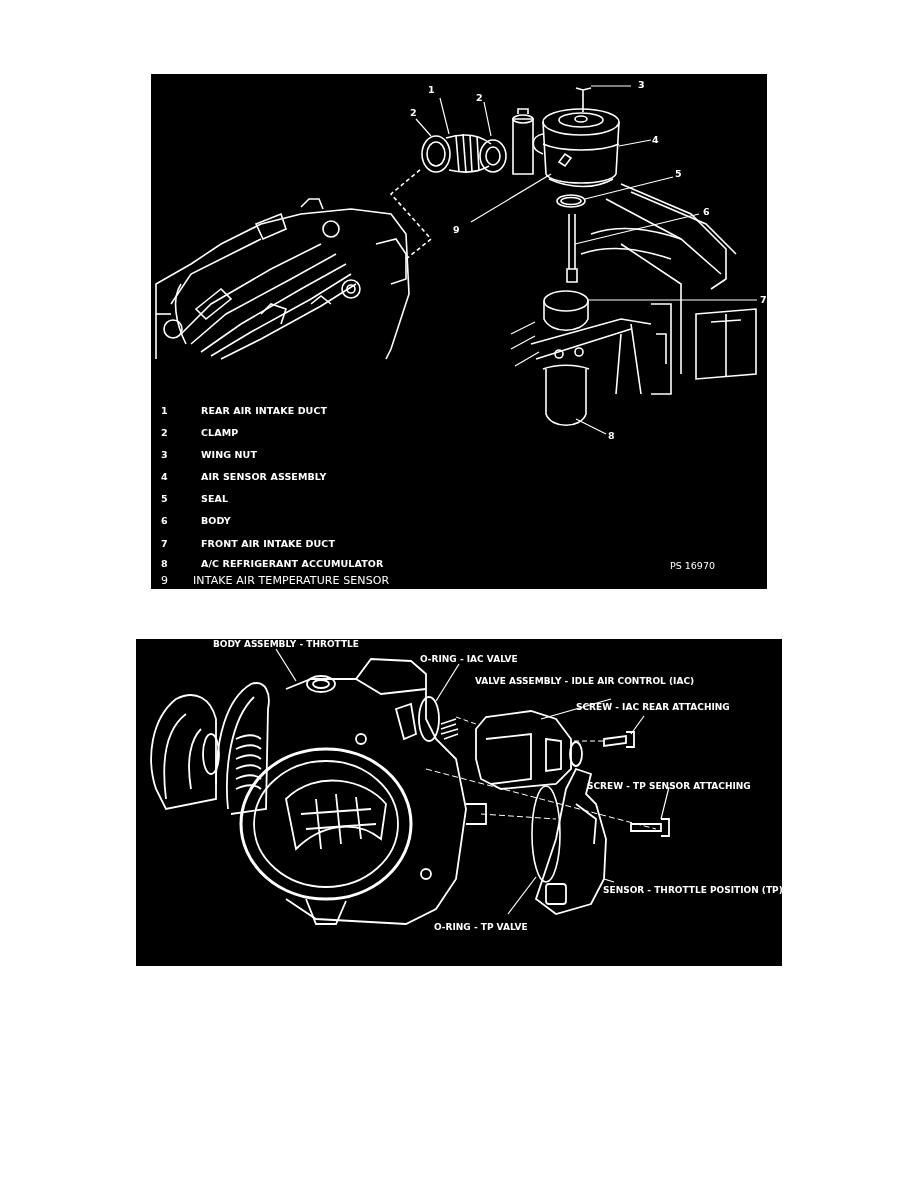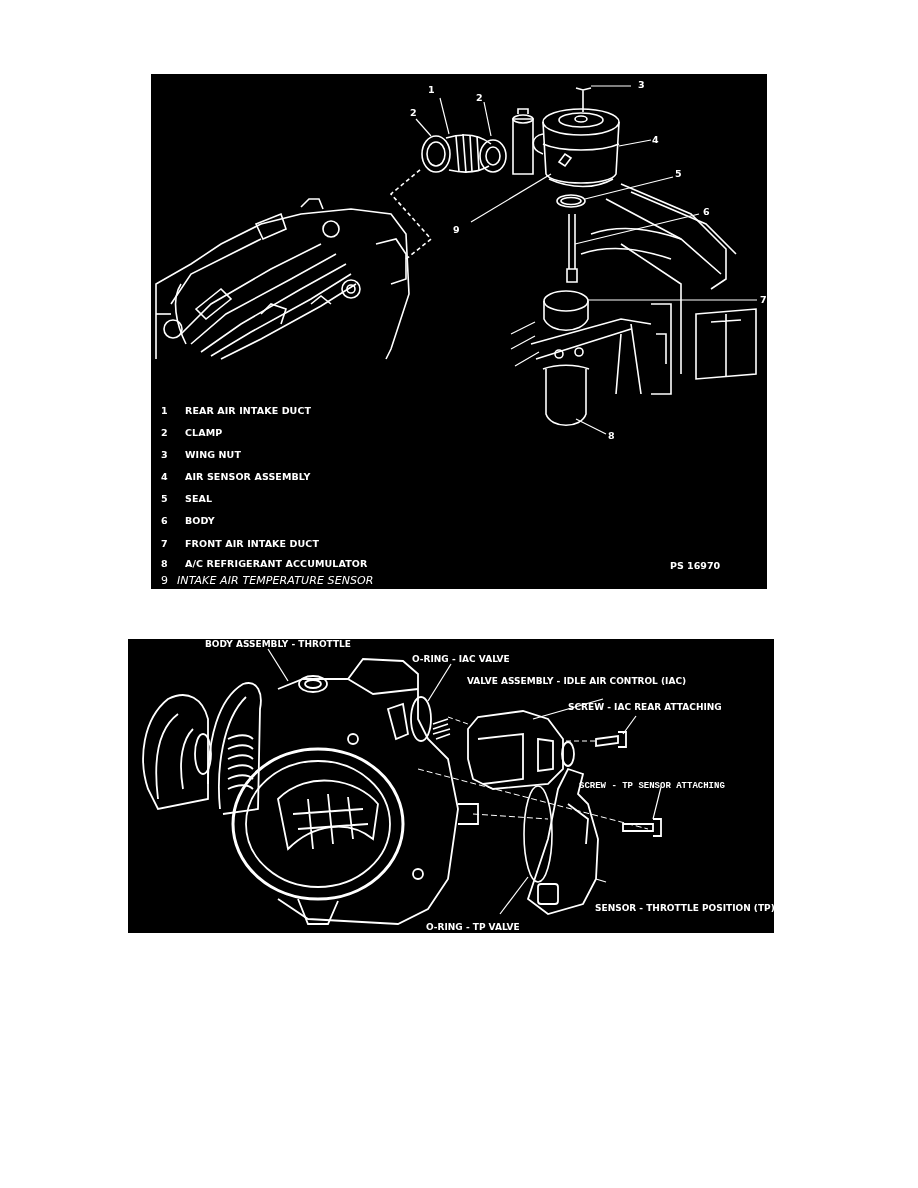--- a/index.html
+++ b/index.html
@@ -1,29 +1,29 @@
 <!DOCTYPE html>
 <html><head>
 <meta charset="utf-8">
 <style>
   html, body { margin: 0; padding: 0; background: #ffffff; }
   body { width: 918px; height: 1188px; position: relative; overflow: hidden;
          font-family: "DejaVu Sans", sans-serif; }
   .figure { position: absolute; background: #000; overflow: hidden; }
   #fig1 { left: 151px; top: 74px; width: 616px; height: 515px; }
-  #fig2 { left: 128px; top: 639px; width: 646px; height: 294px; }
+  #fig2 { left: 136px; top: 639px; width: 646px; height: 327px; }
   svg.art { position: absolute; left: 0; top: 0; }
   .legend { position: absolute; left: 10px; top: 328px; width: 420px; }
   .legend-row { position: absolute; left: 0; height: 14px; color: #fff;
                 font-size: 9.5px; font-weight: bold; white-space: nowrap; letter-spacing: 0.1px; }
   .legend-num { position: absolute; left: 0; width: 14px; }
-  .legend-label { position: absolute; left: 24px; }
+  .legend-label { position: absolute; left: 40px; }
   .legend-row.last { font-weight: normal; font-size: 11px; }
-  .legend-row.last .legend-label { left: 16px; font-style: italic; }
-  .ps-code { position: absolute; left: 519px; top: 486px; color: #fff; font-size: 9.5px; font-weight: bold; }
+  .legend-row.last .legend-label { left: 32px; }
+  .ps-code { position: absolute; left: 519px; top: 486px; color: #fff; font-size: 9.5px; font-weight: normal; }
   .callout { position: absolute; color: #fff; font-size: 9px; font-weight: bold; white-space: nowrap; }
   .num-callout { position: absolute; color: #fff; font-size: 9.5px; font-weight: bold; }
 </style>
 </head>
 <body>
 
 <div id="fig1" class="figure">
   <svg class="art" width="616" height="515" viewBox="0 0 616 515" fill="none" stroke="#fff" stroke-width="1.6">
 
     <g>
@@ -245,16 +245,16 @@
       <path d="M533 148 L525 180"></path>
       <path d="M468 240 L478 243"></path>
       <path d="M372 275 L400 238"></path>
     </g>
   </svg>
 
   <span class="callout" style="left:77px;top:0px;">BODY ASSEMBLY - THROTTLE</span>
   <span class="callout" style="left:284px;top:15px;">O-RING - IAC VALVE</span>
   <span class="callout" style="left:339px;top:37px;">VALVE ASSEMBLY - IDLE AIR CONTROL (IAC)</span>
   <span class="callout" style="left:440px;top:63px;">SCREW - IAC REAR ATTACHING</span>
-  <span class="callout" style="left:451px;top:142px;font-family:Liberation Mono, monospace;">SCREW - TP SENSOR ATTACHING</span>
-  <span class="callout" style="left:467px;top:246px;margin-top:18px;">SENSOR - THROTTLE POSITION (TP)</span>
+  <span class="callout" style="left:451px;top:142px;">SCREW - TP SENSOR ATTACHING</span>
+  <span class="callout" style="left:467px;top:246px;">SENSOR - THROTTLE POSITION (TP)</span>
   <span class="callout" style="left:298px;top:283px;">O-RING - TP VALVE</span>
 </div>
 
 </body></html>

